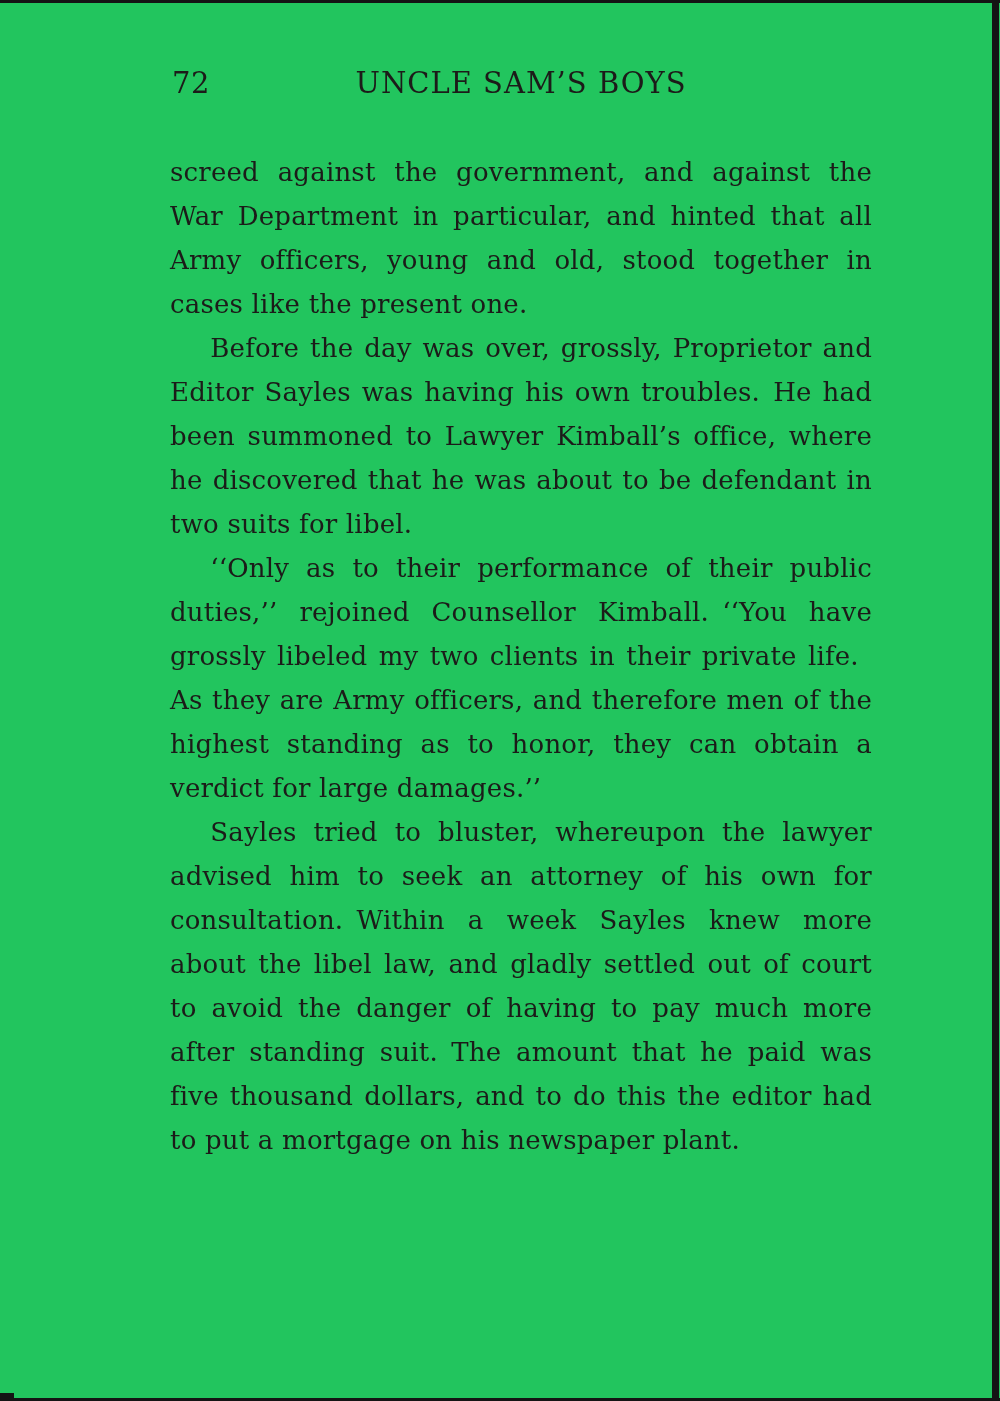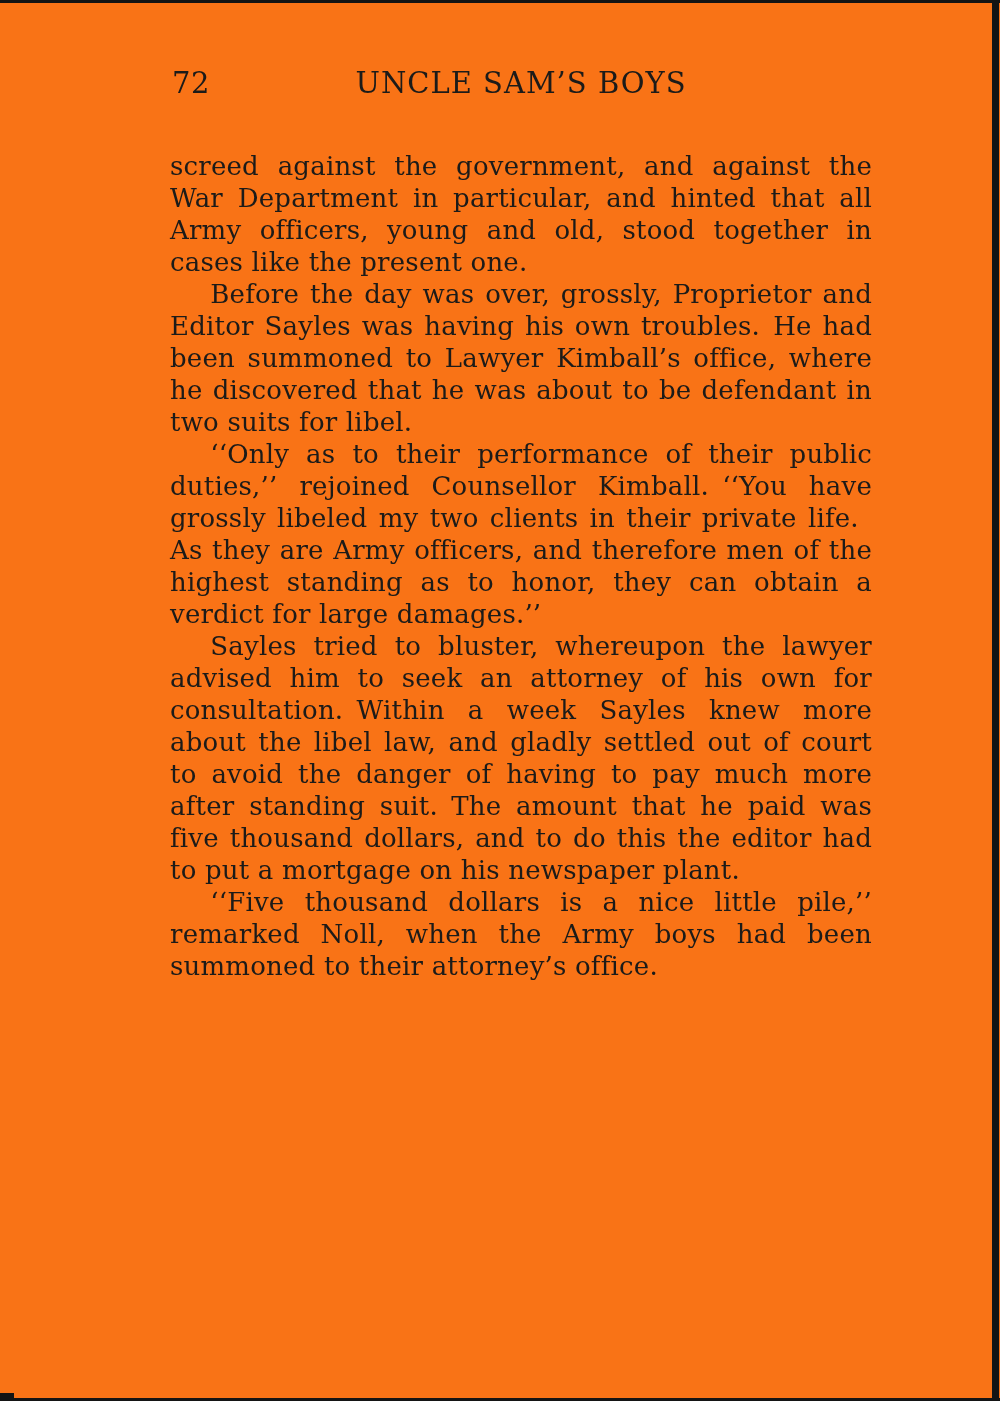--- a/index.html
+++ b/index.html
@@ -5,21 +5,21 @@
   html, body {
     margin: 0;
     padding: 0;
     background: #e9e9e6;
   }
   .page {
     position: relative;
     width: 1000px;
     height: 1401px;
     margin: 0 auto;
-    background: #f97316;
+    background: #22c55e;
     overflow: hidden;
     font-family: "DejaVu Serif", "Liberation Serif", serif;
     color: #1c1b19;
   }
   
   .edge-top {
     position: absolute; top: 0; left: 0; right: 0; height: 3px;
     background: #141414;
   }
   .edge-bottom {
@@ -52,21 +52,21 @@
     top: 0;
   }
   .head-title {
     display: block;
     text-align: center;
     letter-spacing: 1px;
   }
   .body-text {
     margin-top: 44px;
     font-size: 26px;
-    line-height: 32px;
+    line-height: 44px;
     text-align: justify;
     letter-spacing: 0.2px;
   }
   .para {
     margin: 0;
     text-indent: 1.55em;
   }
   .para.first {
     text-indent: 0;
   }
@@ -86,17 +86,16 @@
     <header class="running-head">
       <span class="page-num">72</span>
       <span class="head-title">UNCLE SAM’S BOYS</span>
     </header>
 
     <main class="body-text">
       <p class="para first">screed against the government, and against the War Department in particular, and hinted that all Army officers, young and old, stood together in cases like the present one.</p>
       <p class="para">Before the day was over, grossly, Proprietor and Editor Sayles was having his own troubles. He had been summoned to Lawyer Kimball’s office, where he discovered that he was about to be defendant in two suits for libel.</p>
       <p class="para">‘‘Only as to their performance of their public duties,’’ rejoined Counsellor Kimball. ‘‘You have grossly libeled my two clients in their private life. As they are Army officers, and therefore men of the highest standing as to honor, they can obtain a verdict for large damages.’’</p>
       <p class="para">Sayles tried to bluster, whereupon the lawyer advised him to seek an attorney of his own for consultation. Within a week Sayles knew more about the libel law, and gladly settled out of court to avoid the danger of having to pay much more after standing suit. The amount that he paid was five thousand dollars, and to do this the editor had to put a mortgage on his newspaper plant.</p>
-      <p class="para">‘‘Five thousand dollars is a nice little pile,’’ remarked Noll, when the Army boys had been summoned to their attorney’s office.</p>
     </main>
 
   </div>
 </div>
 
 </body></html>

